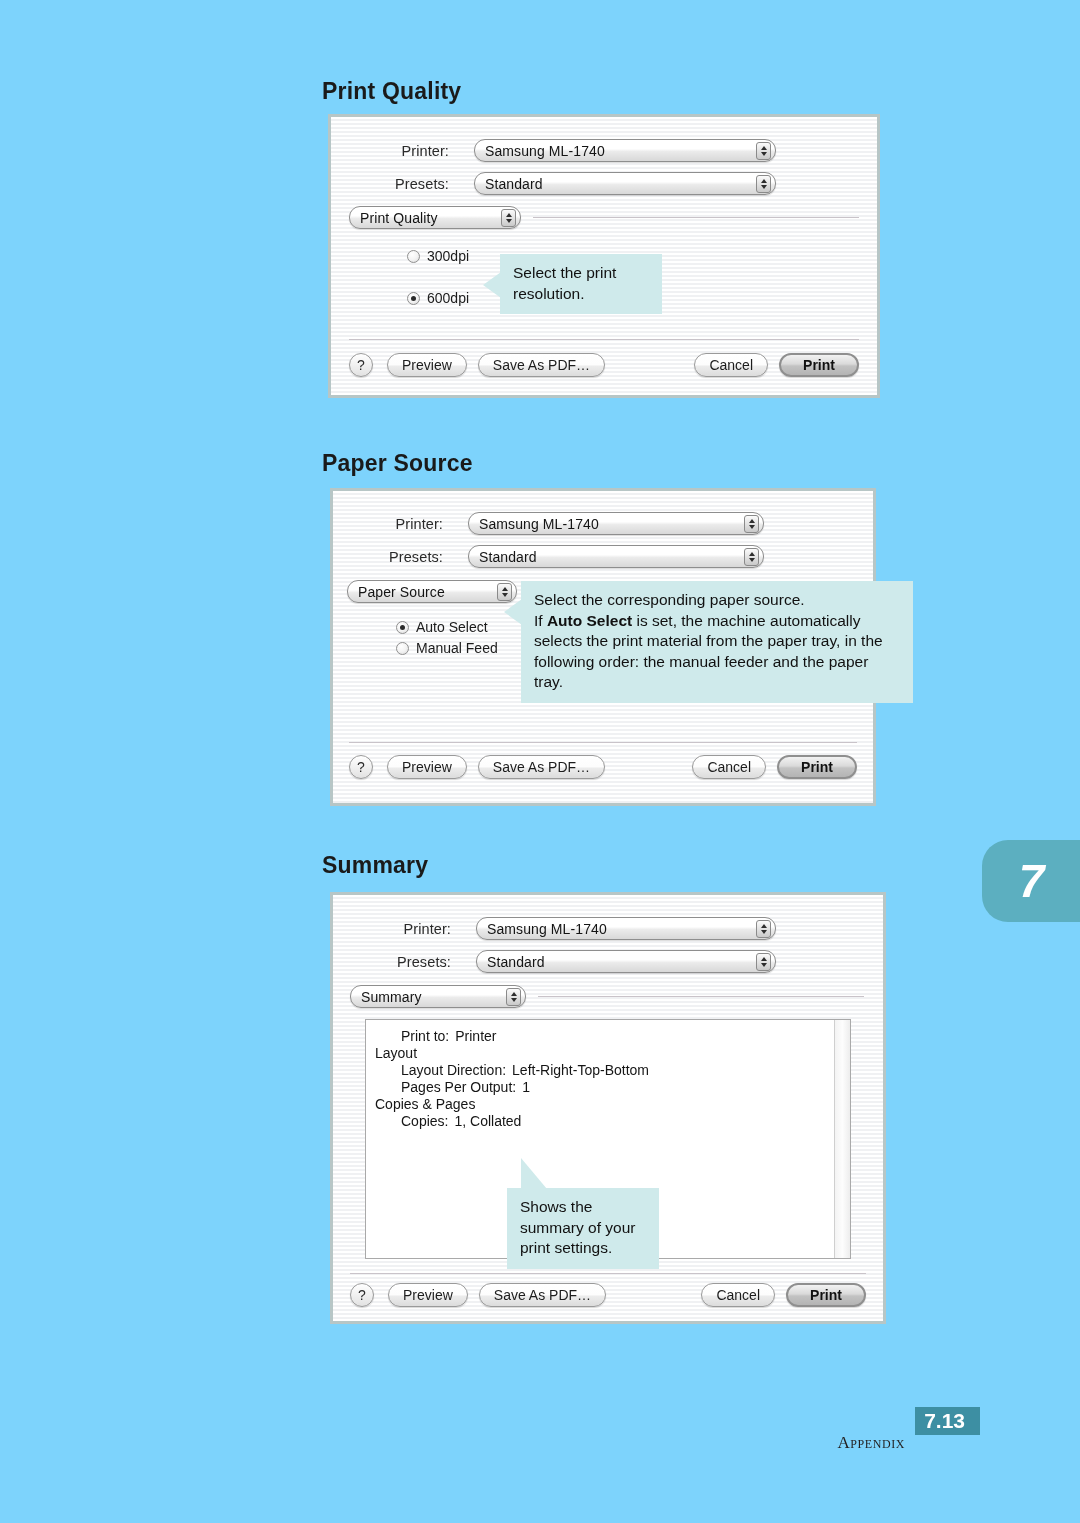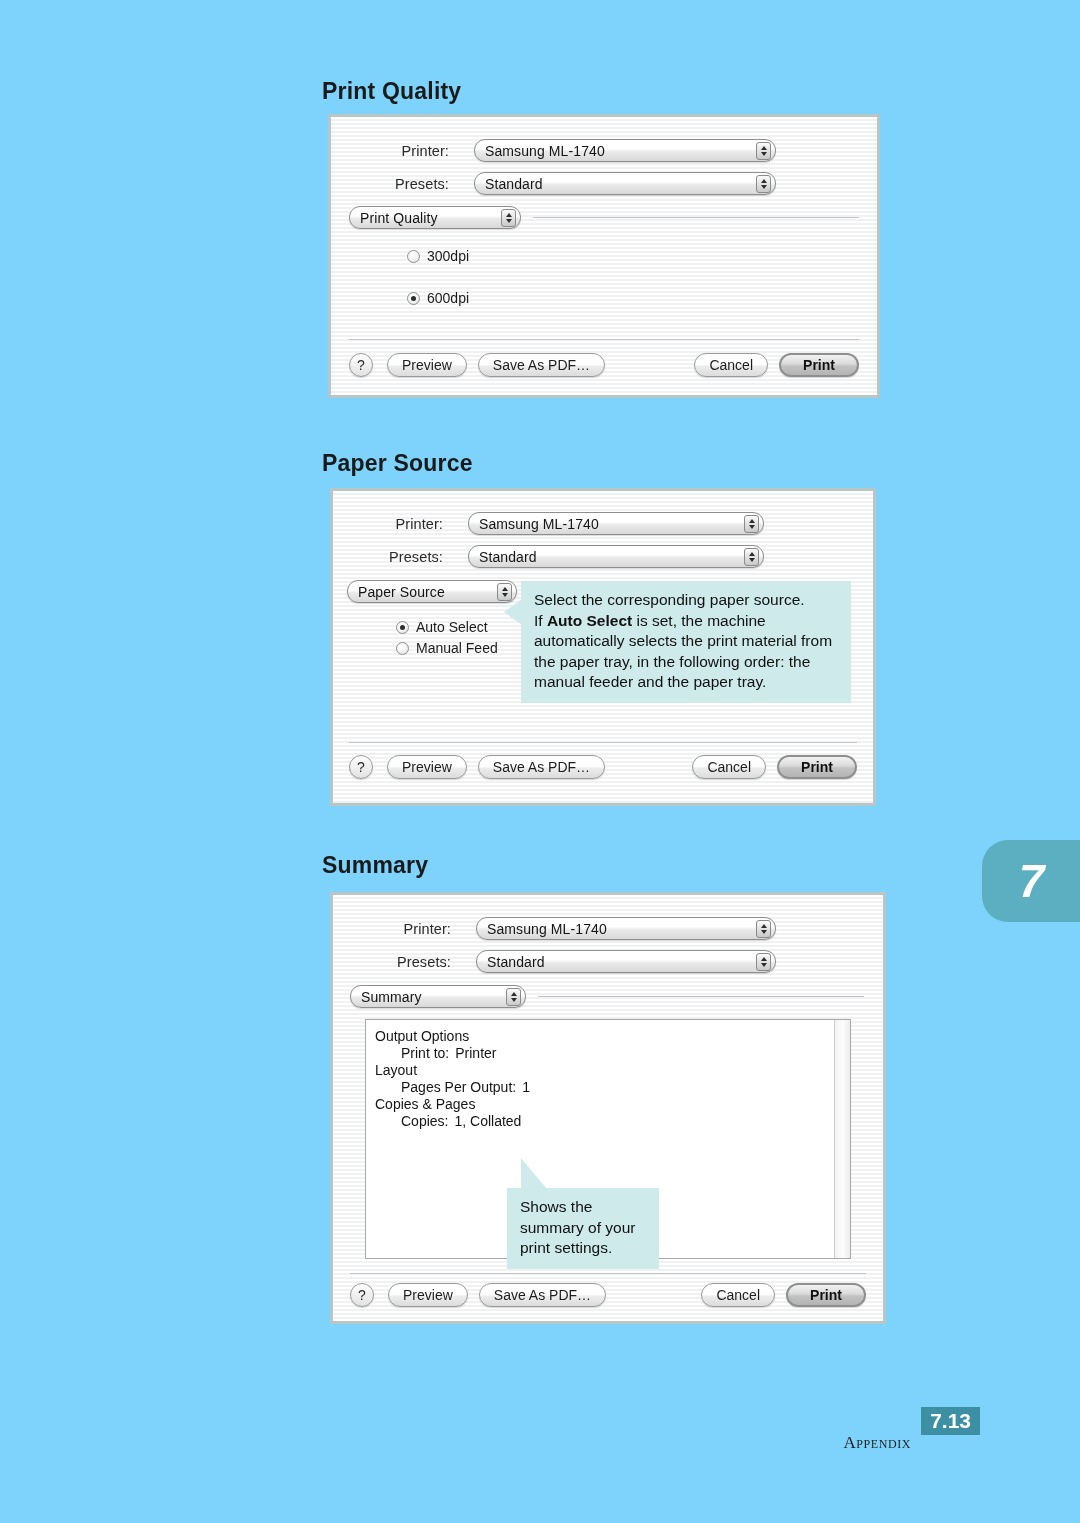--- a/index.html
+++ b/index.html
@@ -54,21 +54,21 @@
     font-variant: small-caps;
     letter-spacing: 0.6px;
     font-family: "Liberation Serif", serif;
     margin-top: 44px;
   }
   .footer-page {
     background: #3d8fa3;
     color: #ffffff;
     font-size: 21px;
     font-weight: bold;
-    padding: 3px 9px 4px 9px;
+    padding: 3px 15px 4px 9px;
     line-height: 1;
   }
 
   
   .section-heading {
     position: absolute;
     left: 322px;
     font-size: 23px;
     font-weight: bold;
     color: #1a1a1a;
@@ -368,20 +368,24 @@
         <div class="help-btn">?</div>
         <div class="btn" style="margin-left:14px;">Preview</div>
         <div class="btn" style="margin-left:11px;">Save As PDF…</div>
         <div class="btn" style="margin-left:auto;">Cancel</div>
         <div class="btn primary" style="margin-left:11px; min-width:80px;">Print</div>
       </div>
 
     </div>
   </div>
 
+  <div class="callout" style="left:500px; top:254px; width:162px;">
+    <span class="tail tail-left"></span>
+    <span>Select the print resolution.</span>
+  </div>
 
   <div class="section-heading" style="top:450px;">Paper Source</div>
 
   <div class="dialog" style="left:330px; top:488px; width:546px; height:318px;">
     <div class="dialog-inner">
 
       <div class="field-row" style="left:18px; top:21px; width:480px;">
         <div class="field-label">Printer:</div>
         <div class="popup" style="width:296px;">
           <span class="popup-text">Samsung ML-1740</span>
@@ -429,21 +433,21 @@
         <div class="help-btn">?</div>
         <div class="btn" style="margin-left:14px;">Preview</div>
         <div class="btn" style="margin-left:11px;">Save As PDF…</div>
         <div class="btn" style="margin-left:auto;">Cancel</div>
         <div class="btn primary" style="margin-left:11px; min-width:80px;">Print</div>
       </div>
 
     </div>
   </div>
 
-  <div class="callout" style="left:521px; top:581px; width:330px;">
+  <div class="callout" style="left:521px; top:581px; width:392px;">
     <span class="tail tail-left"></span>
     <div>Select the corresponding paper source.</div>
     <div><span>If </span><b>Auto Select</b><span> is set, the machine automatically selects the print material from the paper tray, in the following order: the manual feeder and the paper tray.</span></div>
   </div>
 
   <div class="section-heading" style="top:852px;">Summary</div>
 
   <div class="dialog" style="left:330px; top:892px; width:556px; height:432px;">
     <div class="dialog-inner">
 
@@ -475,23 +479,23 @@
           <span class="stepper">
             <span class="tri-up"></span>
               <span class="tri-down"></span>
           </span>
         </div>
         <div class="pane-rule"></div>
       </div>
 
       <div class="summary-box" style="left:32px; top:124px; width:486px; height:240px;">
         <div class="summary-list">
-          <div class="s-group">Output Options</div>
           <div class="s-item"><span>Print to:</span><span class="s-val">Printer</span></div>
           <div class="s-group">Layout</div>
+          <div class="s-item"><span>Layout Direction:</span><span class="s-val">Left-Right-Top-Bottom</span></div>
           <div class="s-item"><span>Pages Per Output:</span><span class="s-val">1</span></div>
           <div class="s-group">Copies &amp; Pages</div>
           <div class="s-item"><span>Copies:</span><span class="s-val">1, Collated</span></div>
         </div>
         <div class="summary-scroll"></div>
       </div>
 
       <div class="hr" style="left:17px; right:17px; top:378px;"></div>
 
       <div class="button-bar" style="left:17px; top:388px; right:17px;">

